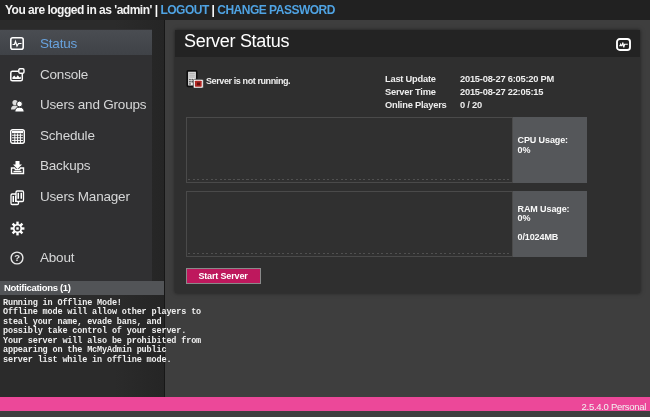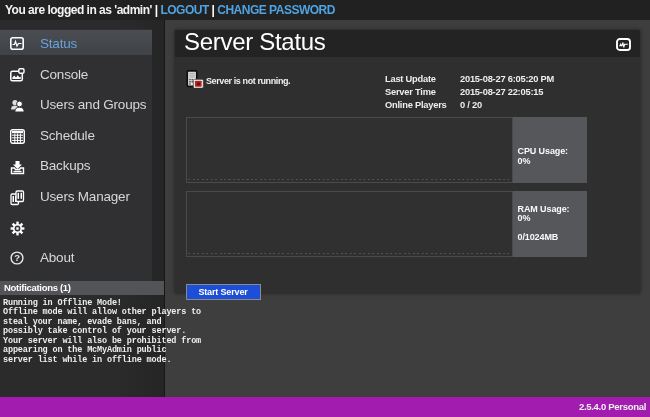--- a/index.html
+++ b/index.html
@@ -20,45 +20,45 @@
   .mi.sel::before { content:""; position:absolute; left:0; top:0.5px; width:100%; height:25.4px;
     background:linear-gradient(#4a4d52,#3f4247); }
   .nhead { position:absolute; left:0; top:260.5px; width:164px; height:14px; background:#525457;
     color:#fff; font-size:9.5px; font-weight:bold; line-height:14px; padding-left:4px; letter-spacing:-0.3px;}
   .nbody { position:absolute; left:0; top:274.5px; width:164px; color:#efefef;
     font-size:8.5px; font-weight:bold; line-height:9.5px; padding:4px 0 0 3px; letter-spacing:-0.15px;
     white-space:nowrap;font-family:Liberation Mono, monospace; }
   .panel { position:absolute; left:175px; top:30px; width:465px; height:263px; background:#2f2f2f;
     box-shadow:0 0 4px rgba(0,0,0,0.55); }
   .phead { position:absolute; left:0; top:0; width:465px; height:27px; background:#232323;
-    color:#fff; font-size:24px; line-height:23px; padding-left:9px; letter-spacing:-0.3px; }
+    color:#fff; font-size:18px; line-height:23px; padding-left:9px; letter-spacing:-0.3px; }
   .phead svg { position:absolute; right:9px; top:7.5px; }
   .srvicon { position:absolute; left:11px; top:39.5px; }
   .srvtxt { position:absolute; left:31px; top:46px; font-size:9px; font-weight:bold;
     color:#f0f0f0; letter-spacing:-0.4px; }
   .info { position:absolute; left:210px; top:42.5px; font-size:9.3px; line-height:13px;
     color:#eee; letter-spacing:-0.22px; }
   .info .r { height:13px; }
   .info .l { display:inline-block; width:75px; font-weight:bold; }
   .info .v { font-weight:bold; }
   .chart { position:absolute; left:10.5px; width:327px; height:65.5px;
     border:1px solid #4a4a4a; background:#303030; }
   .chart .dash { position:absolute; left:1px; right:1px; bottom:2px; height:1px;
     background:repeating-linear-gradient(90deg,#505050 0 2px,transparent 2px 4.5px); }
   .cbox { position:absolute; left:337.5px; width:74px; height:65.5px; background:#55575a;
     color:#fafafa; font-size:9px; font-weight:bold; line-height:9.5px; padding:0 0 0 5px;
     display:flex; flex-direction:column; justify-content:center; letter-spacing:-0.1px; }
   #cpu, #cpubox { top:87px; }
-  #cpubox { justify-content:flex-start; padding-top:30px; }
+  #cpubox { justify-content:flex-start; padding-top:19px; }
   #ram, #rambox { top:161px; }
-  .btn { position:absolute; left:10.5px; top:254px; width:75px; height:16px;
-    border:1px solid #8a8a8a; background:#1d4ed8; color:#fff; font-size:9px; font-weight:bold;
+  .btn { position:absolute; left:10.5px; top:238px; width:75px; height:16px;
+    border:1px solid #8a8a8a; background:#be185d; color:#fff; font-size:9px; font-weight:bold;
     text-align:center; line-height:14.5px; letter-spacing:-0.15px; }
-  .footer { position:absolute; left:0; top:397px; width:650px; height:20px; background:#a21caf;
-    color:#f2f2f2; font-size:9.5px; font-weight:bold; line-height:20px; text-align:right;
+  .footer { position:absolute; left:0; top:397px; width:650px; height:14px; background:#ec4899;
+    color:#f2f2f2; font-size:9.5px; font-weight:normal; line-height:20px; text-align:right;
     padding-right:4px; letter-spacing:-0.3px; }
 </style>
 </head>
 <body>
 <div class="topbar">You are logged in as 'admin' <span style="font-weight:bold;color:#fff;">|</span> <a>LOGOUT</a> <span style="color:#fff;">|</span> <a>CHANGE PASSWORD</a></div>
 
 <div class="sidebar">
   <div class="menu">
     <div class="mi sel">
       <svg width="14" height="13" viewBox="0 0 14 13">

